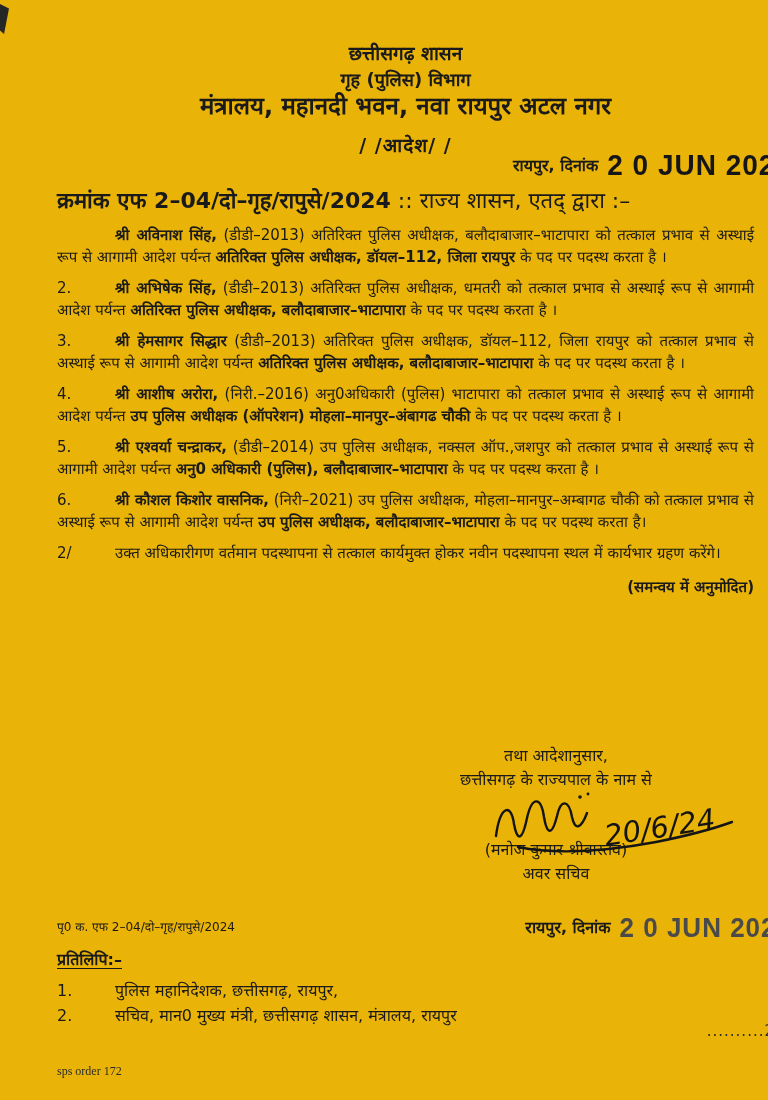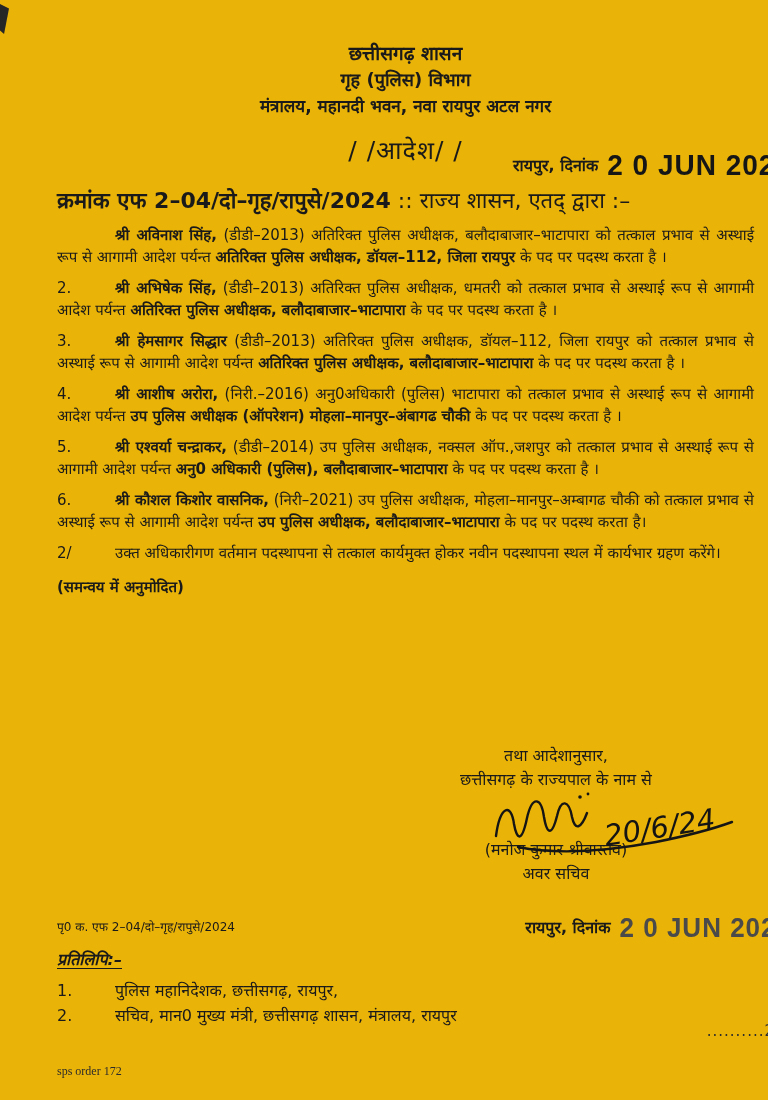--- a/index.html
+++ b/index.html
@@ -12,56 +12,56 @@
   .abs { position:absolute; }
 
   
   .corner-mark { left:0; top:4px; width:9px; height:30px; background:#262626;
     clip-path:polygon(0 0,100% 15%,45% 100%,0 88%); }
 
   
   .header { left:57px; right:51px; top:40px; text-align:center; }
   .header .h1 { font-size:19px; line-height:27px; font-weight:600; }
   .header .h2 { font-size:18px; line-height:26px; font-weight:600; }
-  .header .h3 { font-size:17px; line-height:26px; font-weight:600; }
-  .order-title { margin-top:13px; font-size:25px; font-weight:400; letter-spacing:1px; }
+  .header .h3 { font-size:24px; line-height:26px; font-weight:600; }
+  .order-title { margin-top:13px; font-size:19px; font-weight:700; letter-spacing:1px; }
 
   
   .date-row { right:13px; top:150px; display:flex; align-items:flex-end; gap:9px; }
   .place-label { font-size:16px; font-weight:600; padding-bottom:4px; white-space:nowrap;margin-left:36px; }
   .stamp {
     font-family:"Liberation Sans", sans-serif; font-weight:700;
     font-size:28px; line-height:30px; letter-spacing:1px; color:#161616;
     transform:scaleY(1.06); white-space:nowrap;
   }
   .stamp.light { font-size:26px; color:#4a4a4a; }
 
   .ref-line { left:57px; top:190px; right:51px; font-size:22px; line-height:22px; }
   .ref-line b { font-weight:700; }
 
   
   .body-text { left:57px; right:51px; top:224px; font-size:15px; line-height:22px; text-align:justify; }
   .order-para { position:relative; text-indent:58px; margin:0 0 9px 0; }
   .para-num { position:absolute; left:0; top:0; text-indent:0; }
   .order-para b { font-weight:700; }
-  .approval-note { margin-top:12px; text-align:left; font-weight:600; }
+  .approval-note { margin-top:12px; text-align:right; font-weight:600; }
 
   
   .signature-block { left:388px; top:744px; width:336px; text-align:center;
     font-size:16px; line-height:24px; }
   .sig-name { margin-top:46px; }
   .sig-scribble { position:absolute; left:100px; top:40px; width:260px; height:84px; overflow:visible; }
 
   
   .endorsement-row { left:57px; right:13px; top:912px; display:flex;
     justify-content:space-between; align-items:flex-end; }
   .endorse-ref { font-size:12px; padding-bottom:7px; }
   .endorse-date { display:flex; align-items:flex-end; gap:9px; }
   .copies-label { left:57px; top:948px; font-size:16px; font-weight:600;
-    text-decoration:underline; text-underline-offset:3px;font-style:italic; }
+    text-decoration:underline; text-underline-offset:3px; }
   .copies { left:57px; right:51px; top:978px; font-size:16px; }
   .copy-row { position:relative; padding-left:58px; line-height:25px; }
   .copy-num { position:absolute; left:0; top:0; }
 
   .dots-continuation { right:30px; top:1022px; font-size:15px; letter-spacing:1px; color:#2c2c2c; }
   .scan-note { left:57px; top:1064px; font-family:"Liberation Serif", serif; font-size:12px; color:#2b2b2b; }
 </style>
 </head>
 <body>
 

